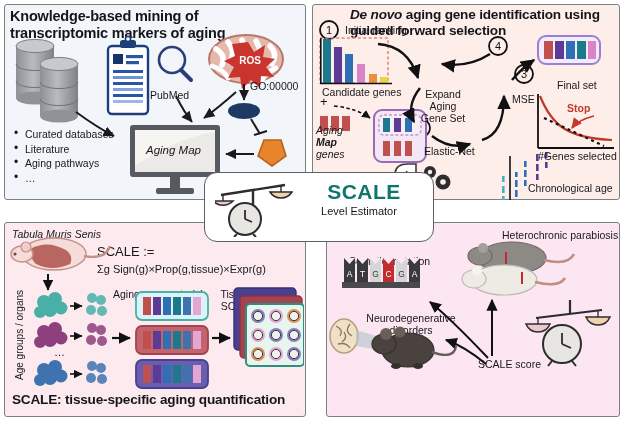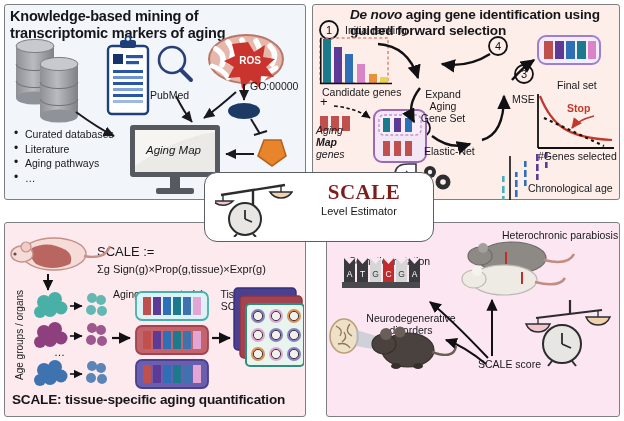--- a/index.html
+++ b/index.html
@@ -28,21 +28,21 @@
   #bullets div{position:relative;padding-left:13px;}
   #bullets div:before{content:"\2022";position:absolute;left:2px;top:-1px;font-size:12px;}
 
   
   .svgwrap{position:absolute;}
 
   
   #scalebox{position:absolute;left:204px;top:172px;width:228px;height:68px;background:#ffffff;
             border:1.7px solid #5d5f66;border-radius:13px;z-index:30;}
   #scale-title{position:absolute;left:96px;top:7px;width:126px;text-align:center;
-               font-size:21px;font-weight:bold;letter-spacing:.5px;color:#7f1d1d;font-family:Liberation Serif, serif;}
+               font-size:21px;font-weight:bold;letter-spacing:.5px;color:#0f766e;}
   #scale-sub{position:absolute;left:84px;top:32px;width:140px;text-align:center;
              font-size:11px;line-height:13px;color:#17171b;}
 
   .axis-label-vert{position:absolute;transform:rotate(-90deg);transform-origin:left top;
                    font-size:10px;color:#18181c;white-space:nowrap;}
 </style>
 </head>
 <body>
 
 <div id="figure">
@@ -293,20 +293,21 @@
     </svg>
     <div id="scale-title">SCALE</div>
     <div id="scale-sub">
       <div>Level Estimator</div>
     </div>
   </div>
 
   <div class="panel" id="panel-bl"></div>
   <div class="ptitle" id="t-bl">SCALE: tissue-specific aging quantification</div>
 
+  <div class="lbl it" style="left:12px;top:228px;font-size:10.5px;">Tabula Muris Senis</div>
   <div class="axis-label-vert" style="left:14px;top:380px;">Age groups / organs</div>
   <div class="lbl" style="left:97px;top:246px;font-size:13px;">SCALE :=</div>
   <div class="lbl" style="left:97px;top:263px;font-size:11px;">Σg Sign(g)×Prop(g,tissue)×Expr(g)</div>
   <div class="lbl" style="left:113px;top:288px;font-size:10.5px;">Aging gene sets (g)</div>
   <div class="lbl c" style="left:212px;top:288px;width:86px;">Tissue-specific</div>
   <div class="lbl c" style="left:212px;top:300px;width:86px;">SCALE scores</div>
 
   <svg class="svgwrap" style="left:6px;top:230px;width:298px;height:160px;" viewBox="0 0 298 160">
     <defs>
       <marker id="arw3" markerWidth="7" markerHeight="7" refX="5" refY="2.6" orient="auto">

